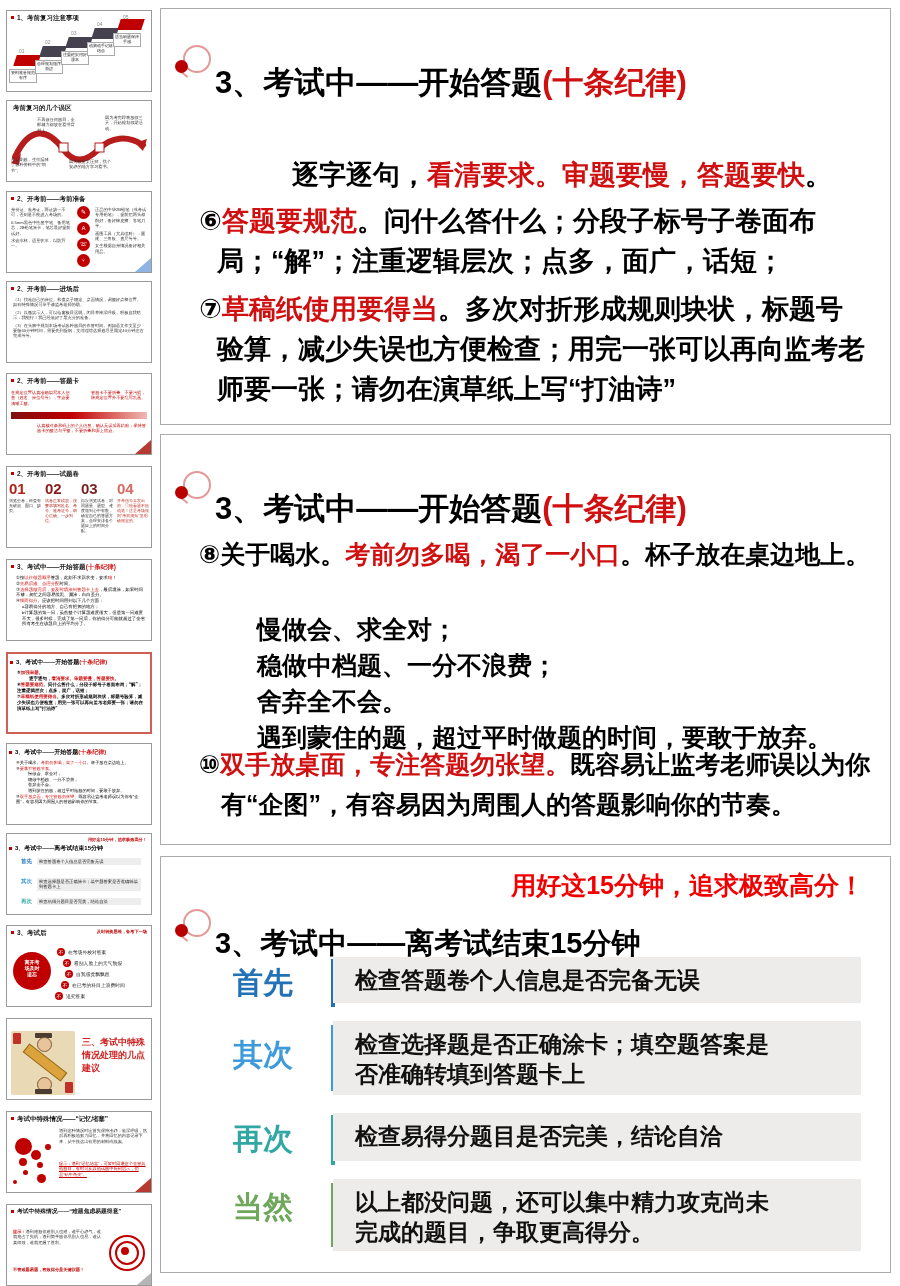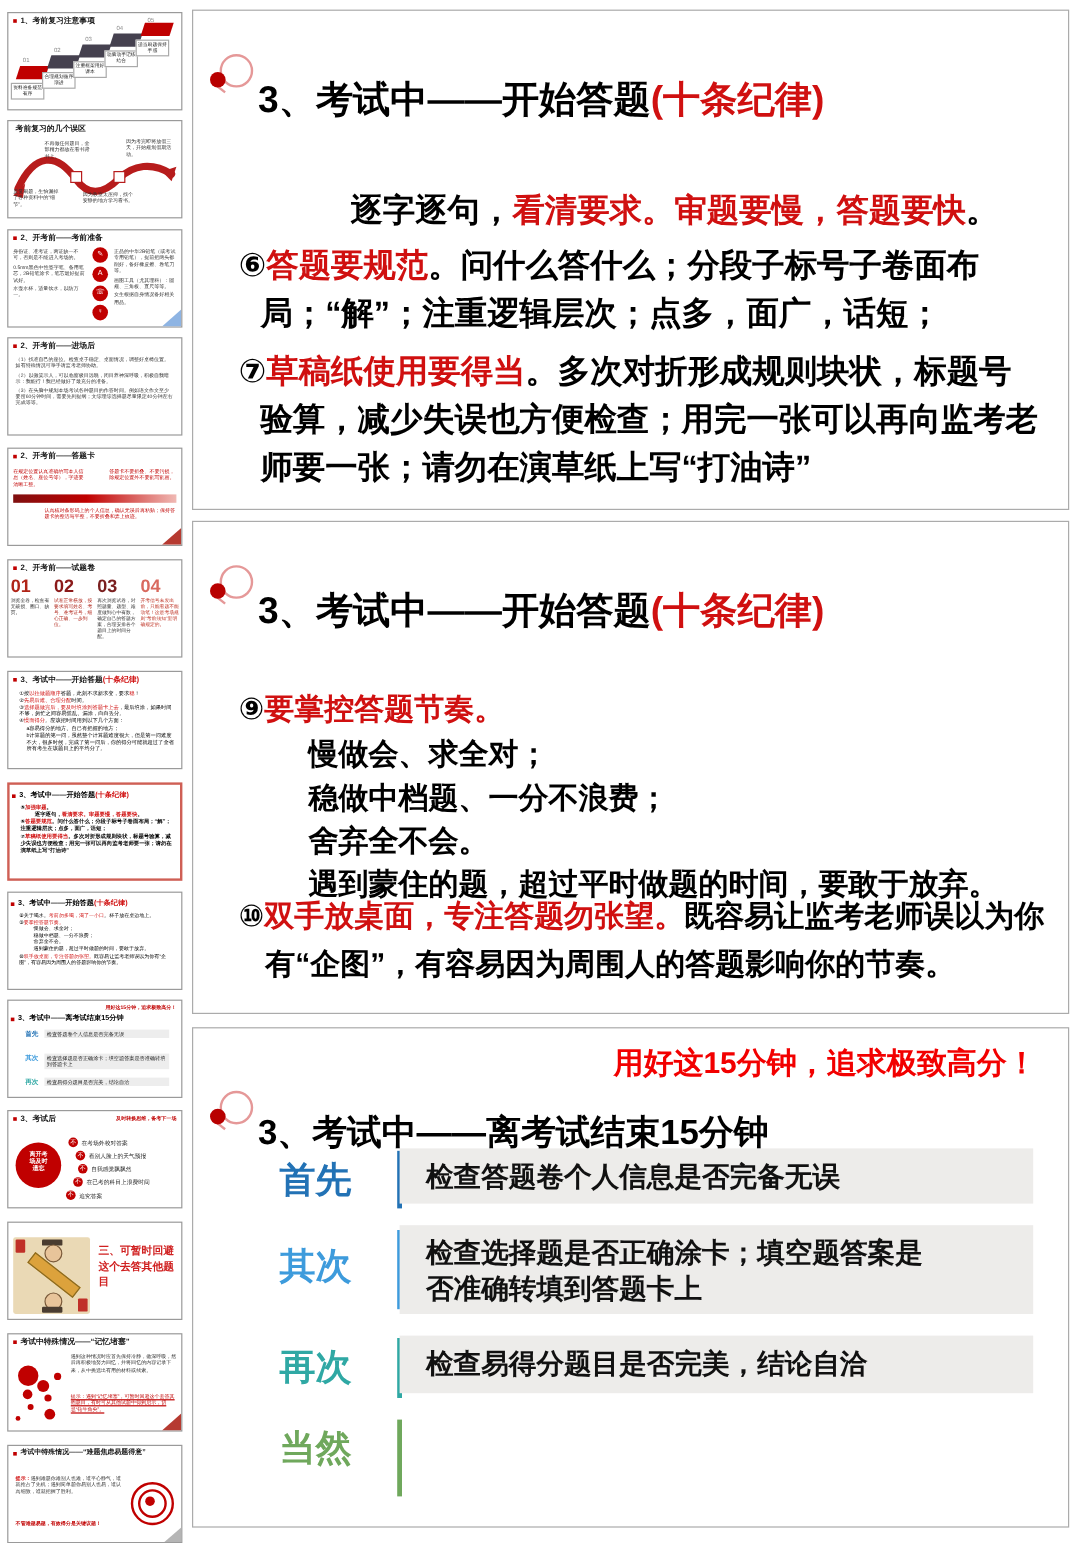--- a/index.html
+++ b/index.html
@@ -286,21 +286,21 @@
     <div class="cardimg">
       <div class="pip" style="left:2px;top:2px"></div>
       <div class="pip" style="right:2px;bottom:2px"></div>
       <div class="cardband"></div>
 
       <div class="cardhat"></div>
       <div class="cardhead"></div>
       <div class="cardhead h2"></div>
       <div class="cardhat h2"></div>
     </div>
-    <div class="t12txt">三、可暂时回避这个去答其他题目</div>
+    <div class="t12txt">三、考试中特殊情况处理的几点建议</div>
   </div>
 
   <div class="thumb th13">
     <div class="ttitle"><span class="bullet" style="position:relative">考试中特殊情况——“记忆堵塞”</span></div>
     <div class="blob" style="left:8px;top:26px;width:17px;height:17px"></div>
     <div class="blob" style="left:24px;top:38px;width:10px;height:10px"></div>
     <div class="blob" style="left:12px;top:46px;width:8px;height:8px"></div>
     <div class="blob" style="left:30px;top:50px;width:6px;height:6px"></div>
     <div class="blob" style="left:38px;top:32px;width:6px;height:6px"></div>
     <div class="blob" style="left:16px;top:58px;width:5px;height:5px"></div>
@@ -339,21 +339,21 @@
     <div class="para p7"><span class="sg-k">⑦</span><span class="sg-r">草稿纸使用要得当</span><span class="sg-k">。多次对折形成规则块状，标题号验算，减少失误也方便检查；用完一张可以再向监考老师要一张；请勿在演草纸上写“打油诗”</span></div>
   </section>
 
   <section class="slide" id="slide2">
     <div class="mag" style="left:14px;top:36px">
       <span class="ring"></span>
         <span class="handle"></span>
         <span class="dot"></span>
     </div>
     <h1 class="slide-title"><span>3、考试中——开始答题</span><span class="sg-r">(十条纪律)</span></h1>
-    <div class="para q9"><span class="sg-k">⑨</span><span class="sg-r">要掌控答题节奏。</span></div>
+    <div class="para q8"><span class="sg-k">⑧关于喝水。</span><span class="sg-r">考前勿多喝，渴了一小口</span><span class="sg-k">。杯子放在桌边地上。</span></div>
     <div class="para qi1"><span class="sg-k">慢做会、求全对；</span></div>
     <div class="para qi2"><span class="sg-k">稳做中档题、一分不浪费；</span></div>
     <div class="para qi3"><span class="sg-k">舍弃全不会。</span></div>
     <div class="para qi4"><span class="sg-k">遇到蒙住的题，超过平时做题的时间，要敢于放弃。</span></div>
     <div class="para q10"><span class="sg-k">⑩</span><span class="sg-r">双手放桌面，专注答题勿张望。</span><span class="sg-k">既容易让监考老师误以为你有“企图”，有容易因为周围人的答题影响你的节奏。</span></div>
   </section>
 
   <section class="slide" id="slide3">
     <div class="topline">用好这15分钟，追求极致高分！</div>
     <div class="mag" style="left:14px">
@@ -376,15 +376,18 @@
       </div>
 
     <div class="crow-label l3" style="color: rgb(47, 168, 164);">再次</div>
     <div class="crow-bar bar3" style="background: rgb(47, 168, 164);"></div>
     <div class="crow-box b3">
         <div class="crow-text">检查易得分题目是否完美，结论自洽</div>
       </div>
 
     <div class="crow-label l4" style="color: rgb(111, 168, 92);">当然</div>
     <div class="crow-bar bar4" style="background: rgb(111, 168, 92);"></div>
+    <div class="crow-box b4">
+        <div class="crow-text" style="width:430px">以上都没问题，还可以集中精力攻克尚未完成的题目，争取更高得分。</div>
+      </div>
   </section>
 
 </main>
 
 </body></html>

